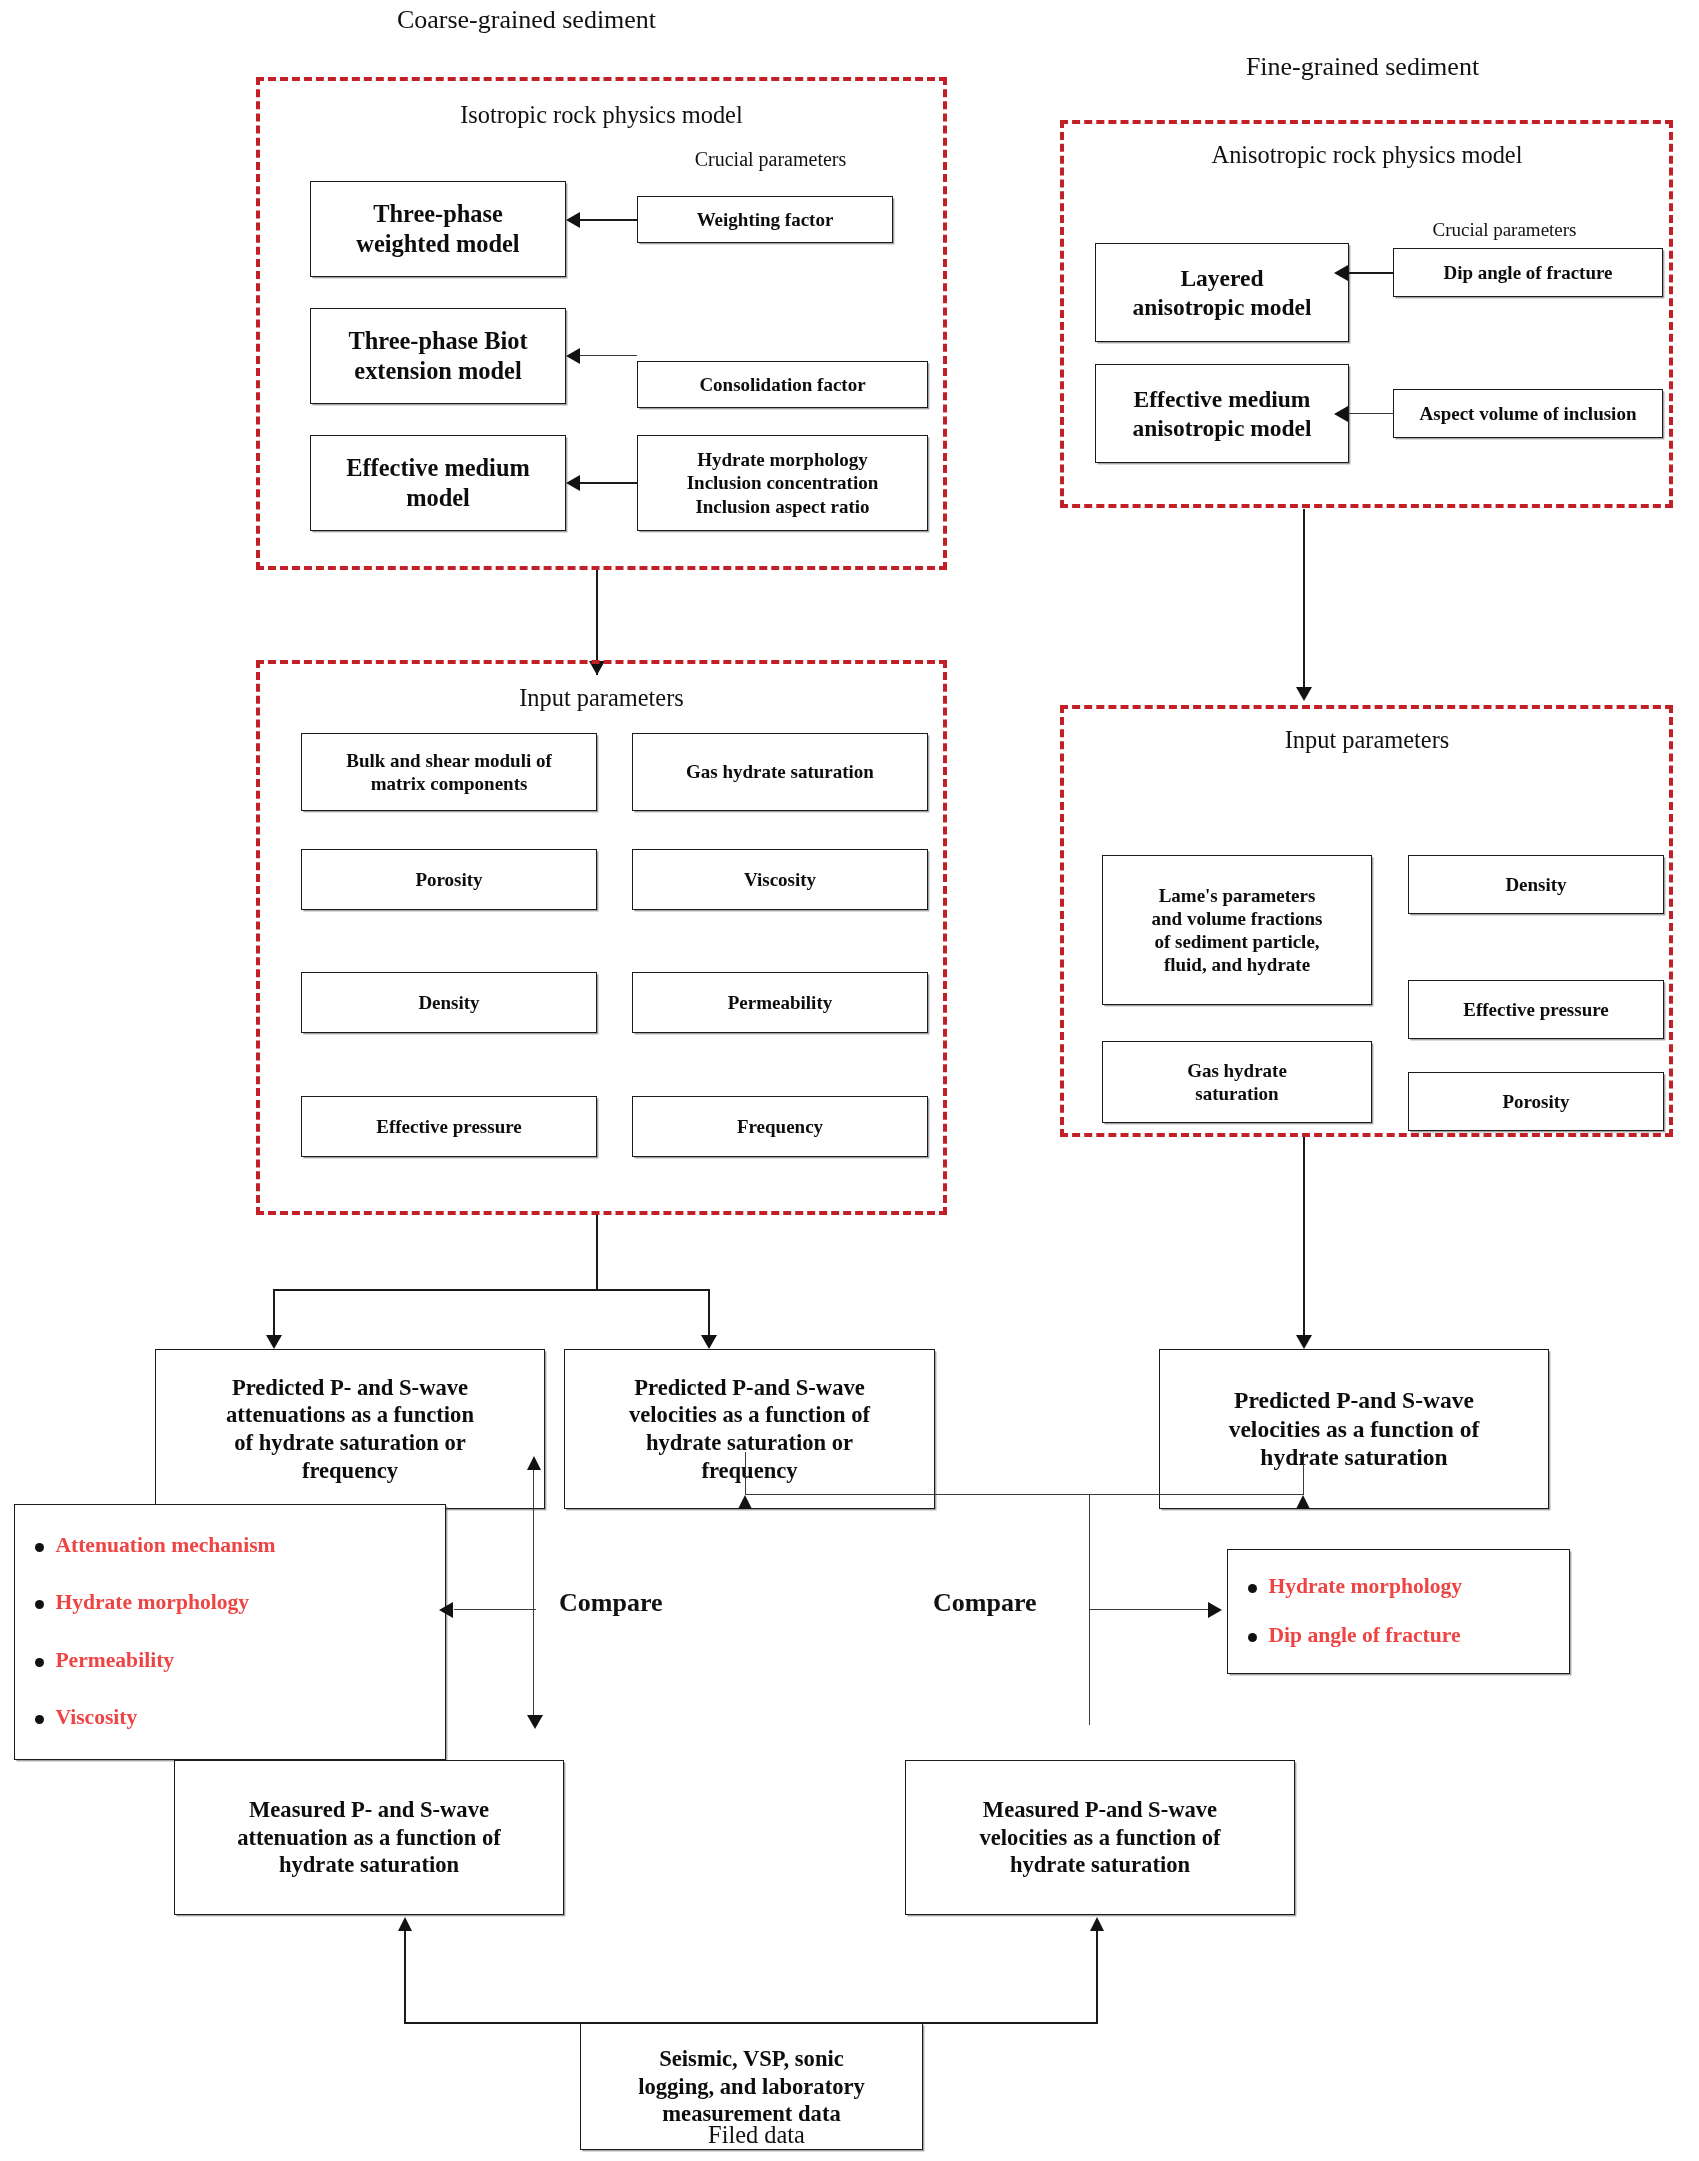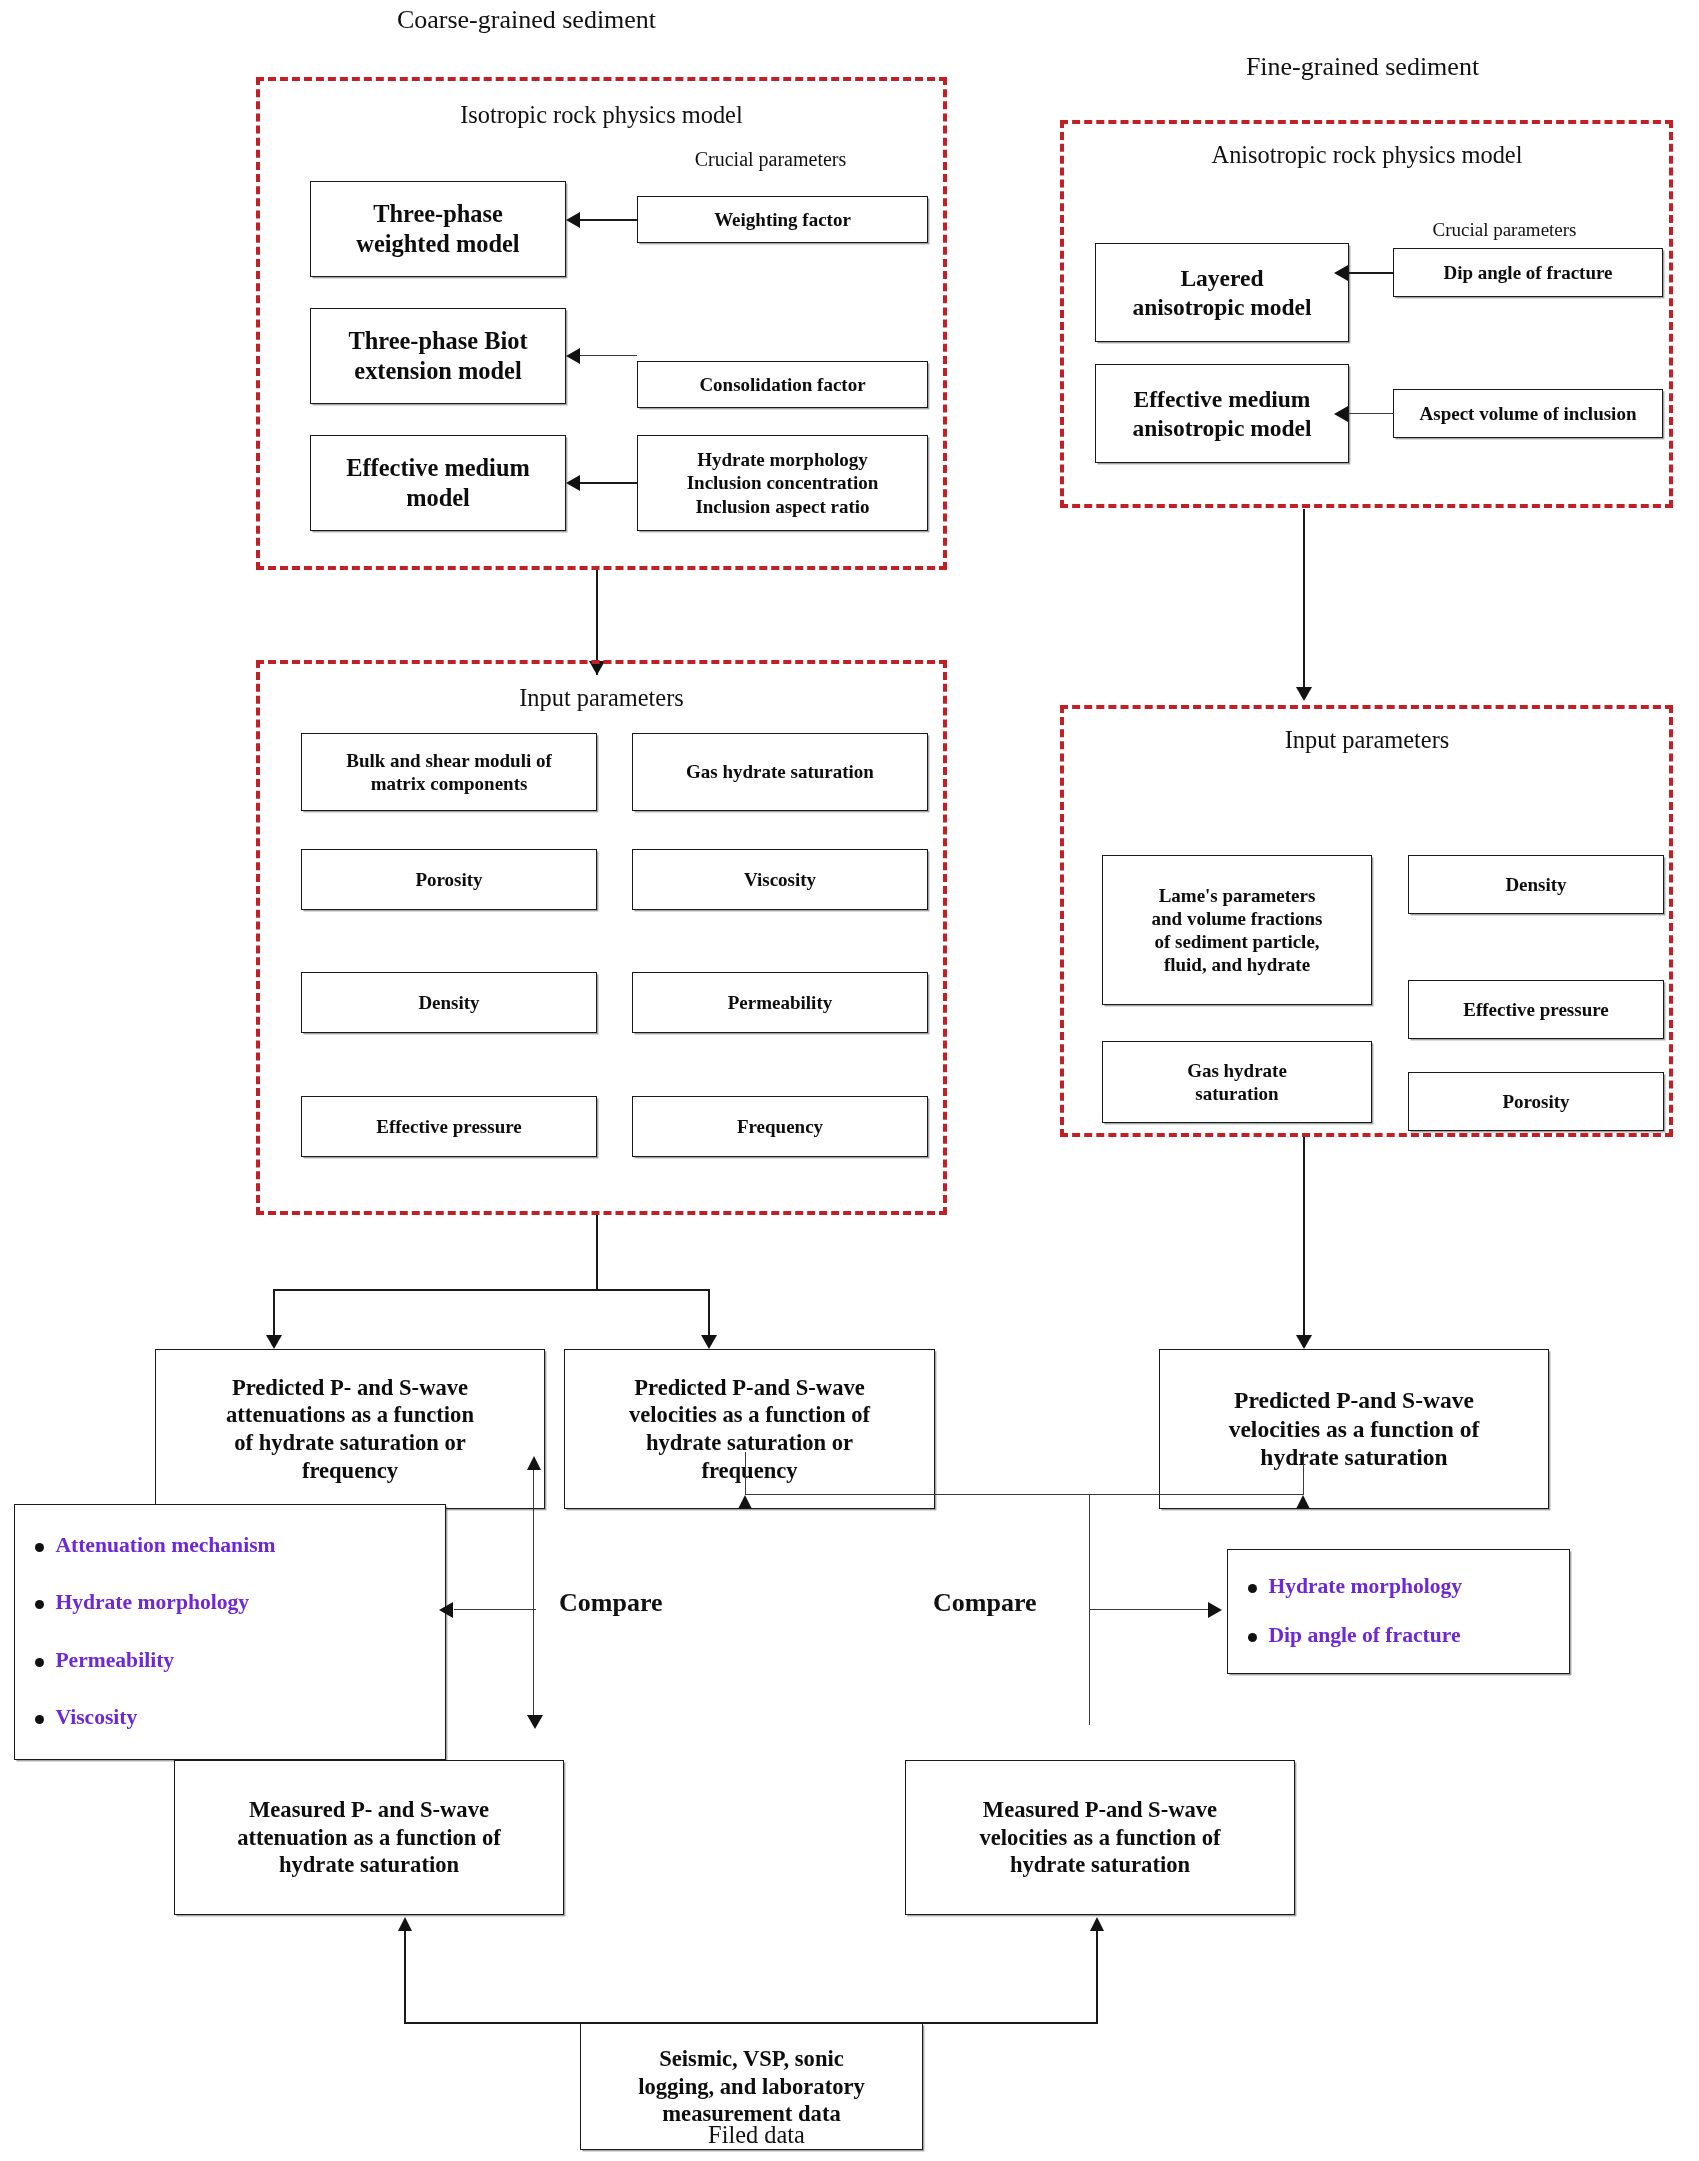--- a/index.html
+++ b/index.html
@@ -43,21 +43,21 @@
   .box.bullets{
     display:block;
     text-align:left;
     padding:12.2px 16px;
   }
   .box.bullets ul{
     list-style:none;margin:0;padding:0;
     display:flex;flex-direction:column;justify-content:space-around;height:100%;
   }
   .box.bullets li{
-    position:relative;padding-left:24.4px;font-weight:bold;color:#6d28d9;
+    position:relative;padding-left:24.4px;font-weight:bold;color:#ef4444;
     line-height:1.1;
   }
   .box.bullets li::before{
     content:"";position:absolute;left:3.8px;top:0.42em;
     width:9px;height:9px;border-radius:50%;background:#111;
   }
 
   
   .vline{position:absolute;background:#1a1a1a;width:1.9px;}
   .hline{position:absolute;background:#1a1a1a;height:1.9px;}
@@ -105,21 +105,21 @@
   <div class="abs group-dashed" style="left:256px;top:77px;width:691px;height:493px;"></div>
 
   <div class="abs caption" style="left:263px;top:101px;width:677px;font-size:24.4px;">Isotropic rock physics model</div>
 
   <div class="abs caption" style="left:606px;top:148px;width:329px;font-size:20px;">Crucial parameters</div>
 
   <div class="abs box" style="left:310px;top:181px;width:256px;height:96px;font-size:24.4px;white-space:pre-line;">
     <span>Three-phase
 weighted model</span>
   </div>
-  <div class="abs box thin" style="left:637px;top:196px;width:291px;height:47px;font-size:19px;">
+  <div class="abs box thin" style="left:637px;top:196px;width:256px;height:47px;font-size:19px;">
     <span>Weighting factor</span>
   </div>
   <div class="hline" style="left:580px;top:219px;width:57px;"></div>
   <div class="arrow-left" style="left:566px;top:212px;"></div>
 
   <div class="abs box" style="left:310px;top:308px;width:256px;height:96px;font-size:24.4px;white-space:pre-line;">
     <span>Three-phase Biot
 extension model</span>
   </div>
   <div class="abs box thin" style="left:637px;top:332px;width:291px;height:47px;font-size:19px;margin-top:29px;">

